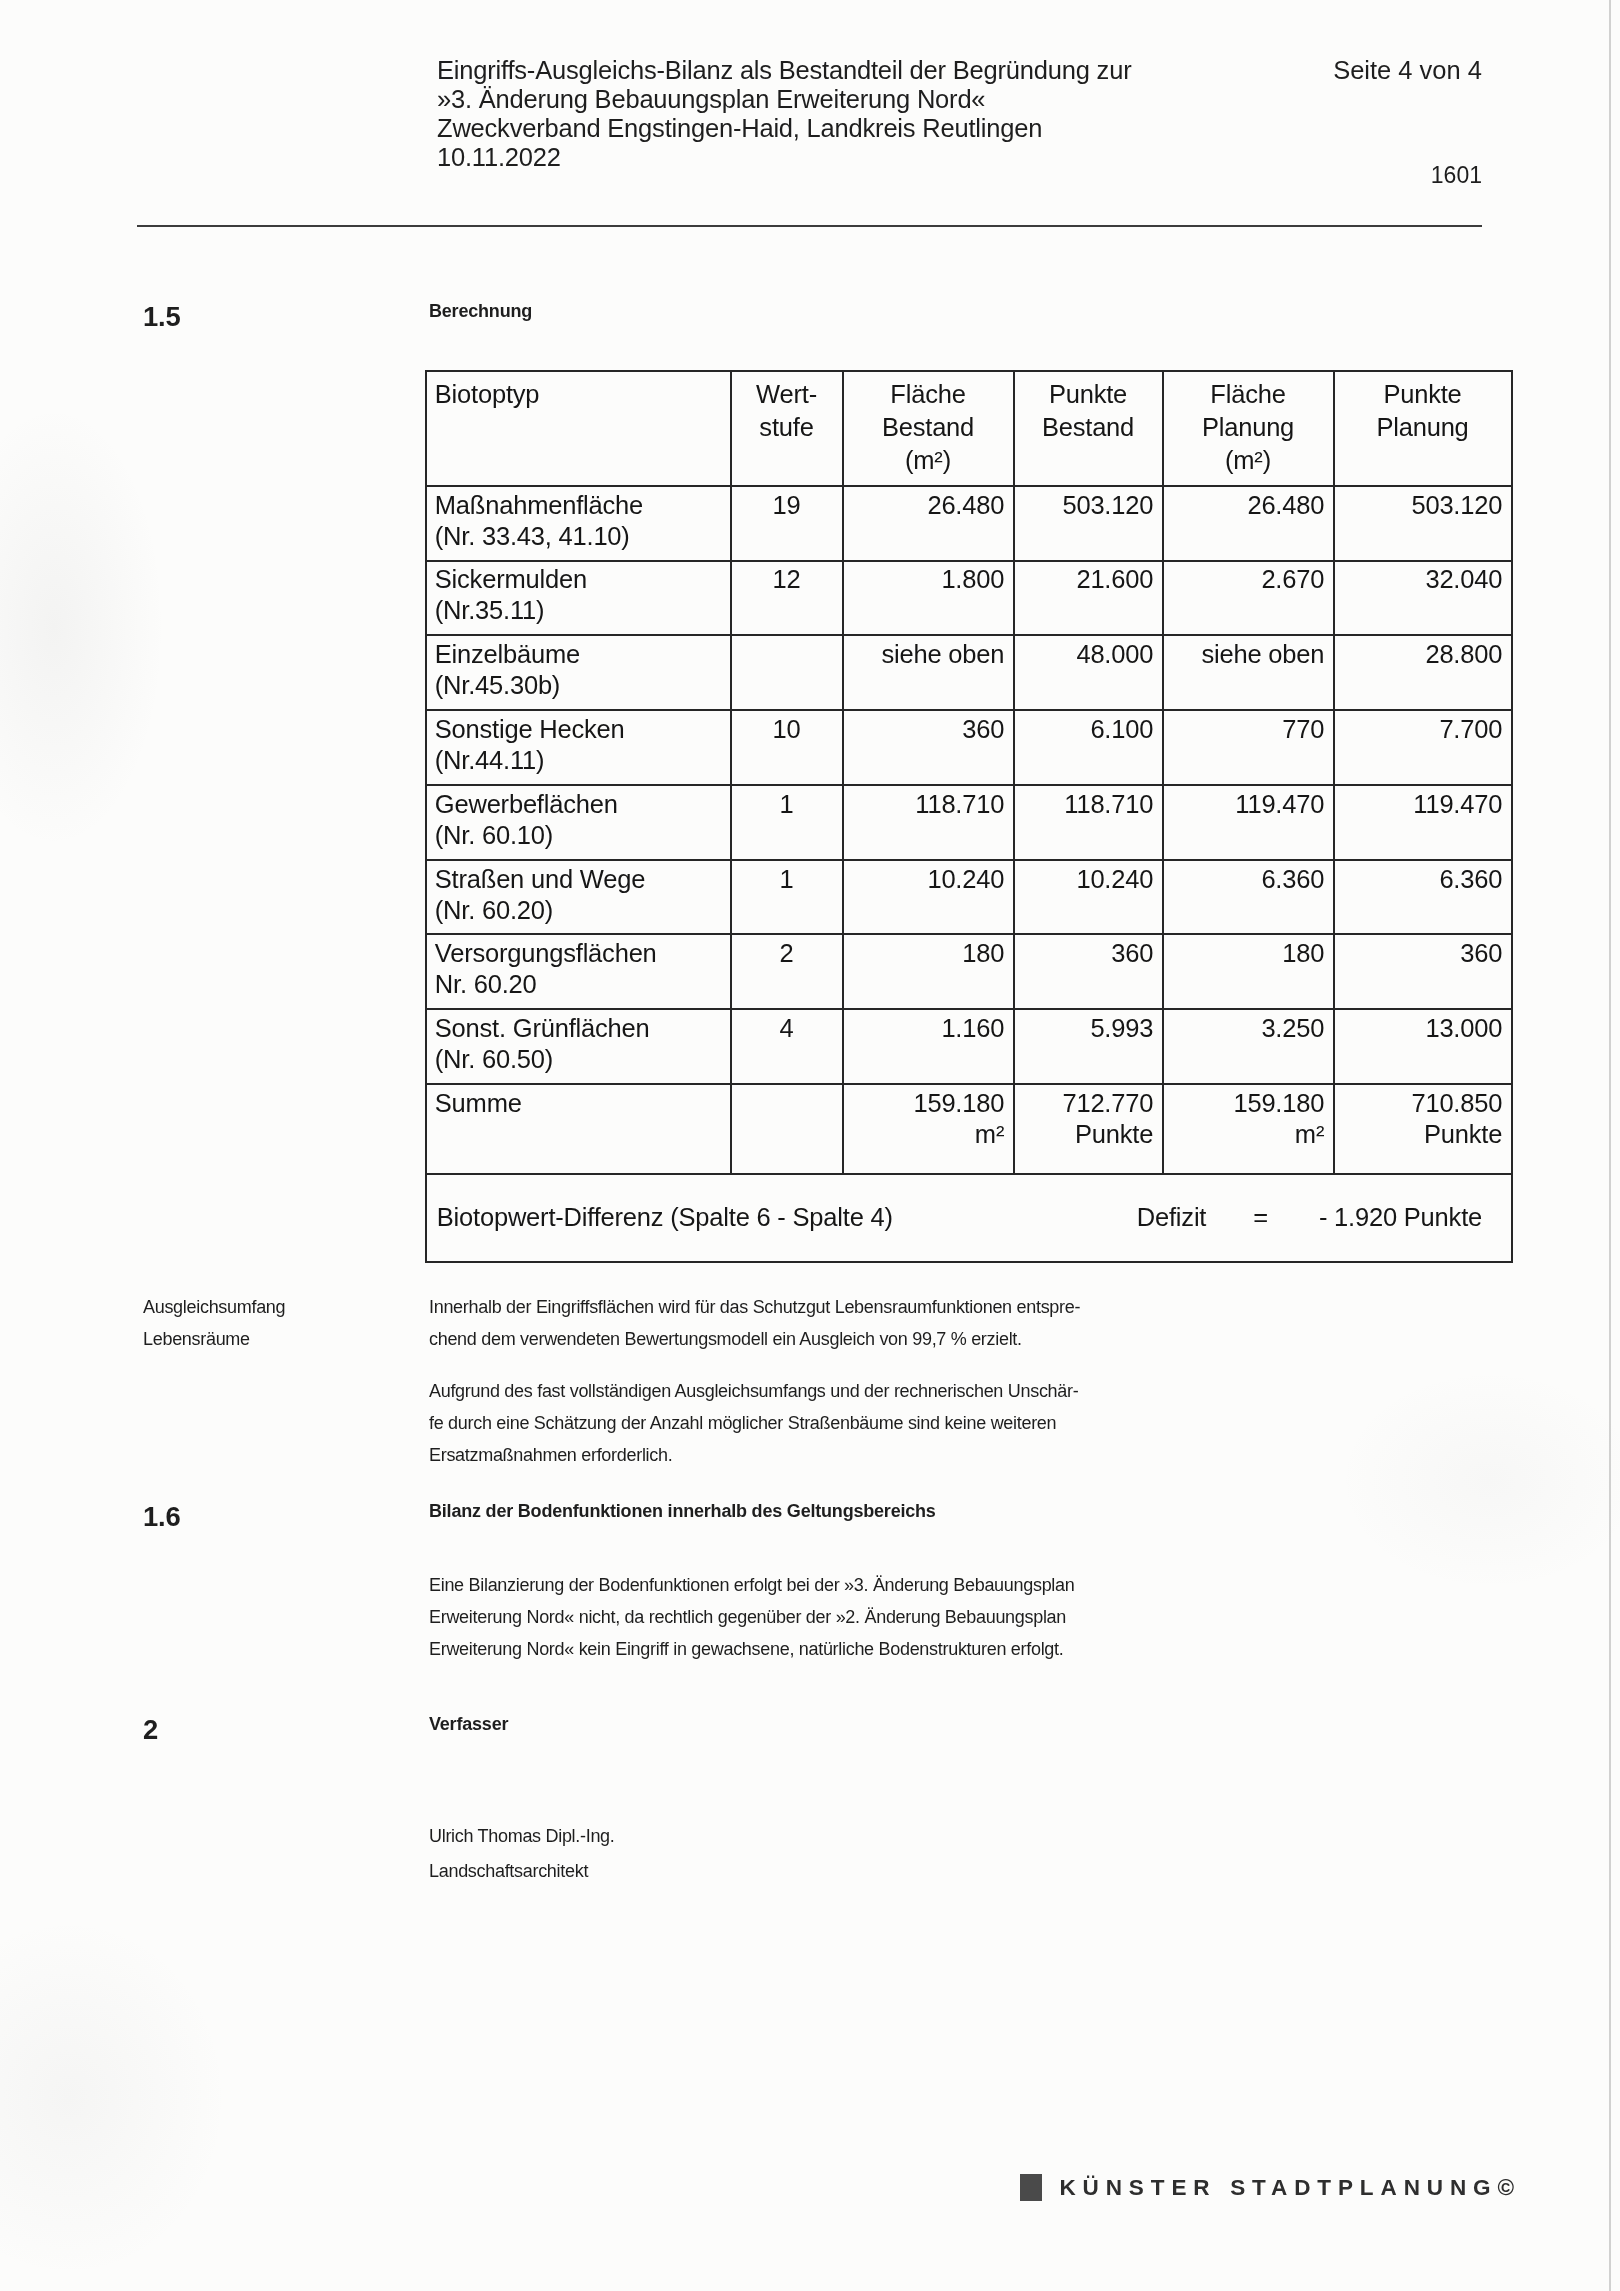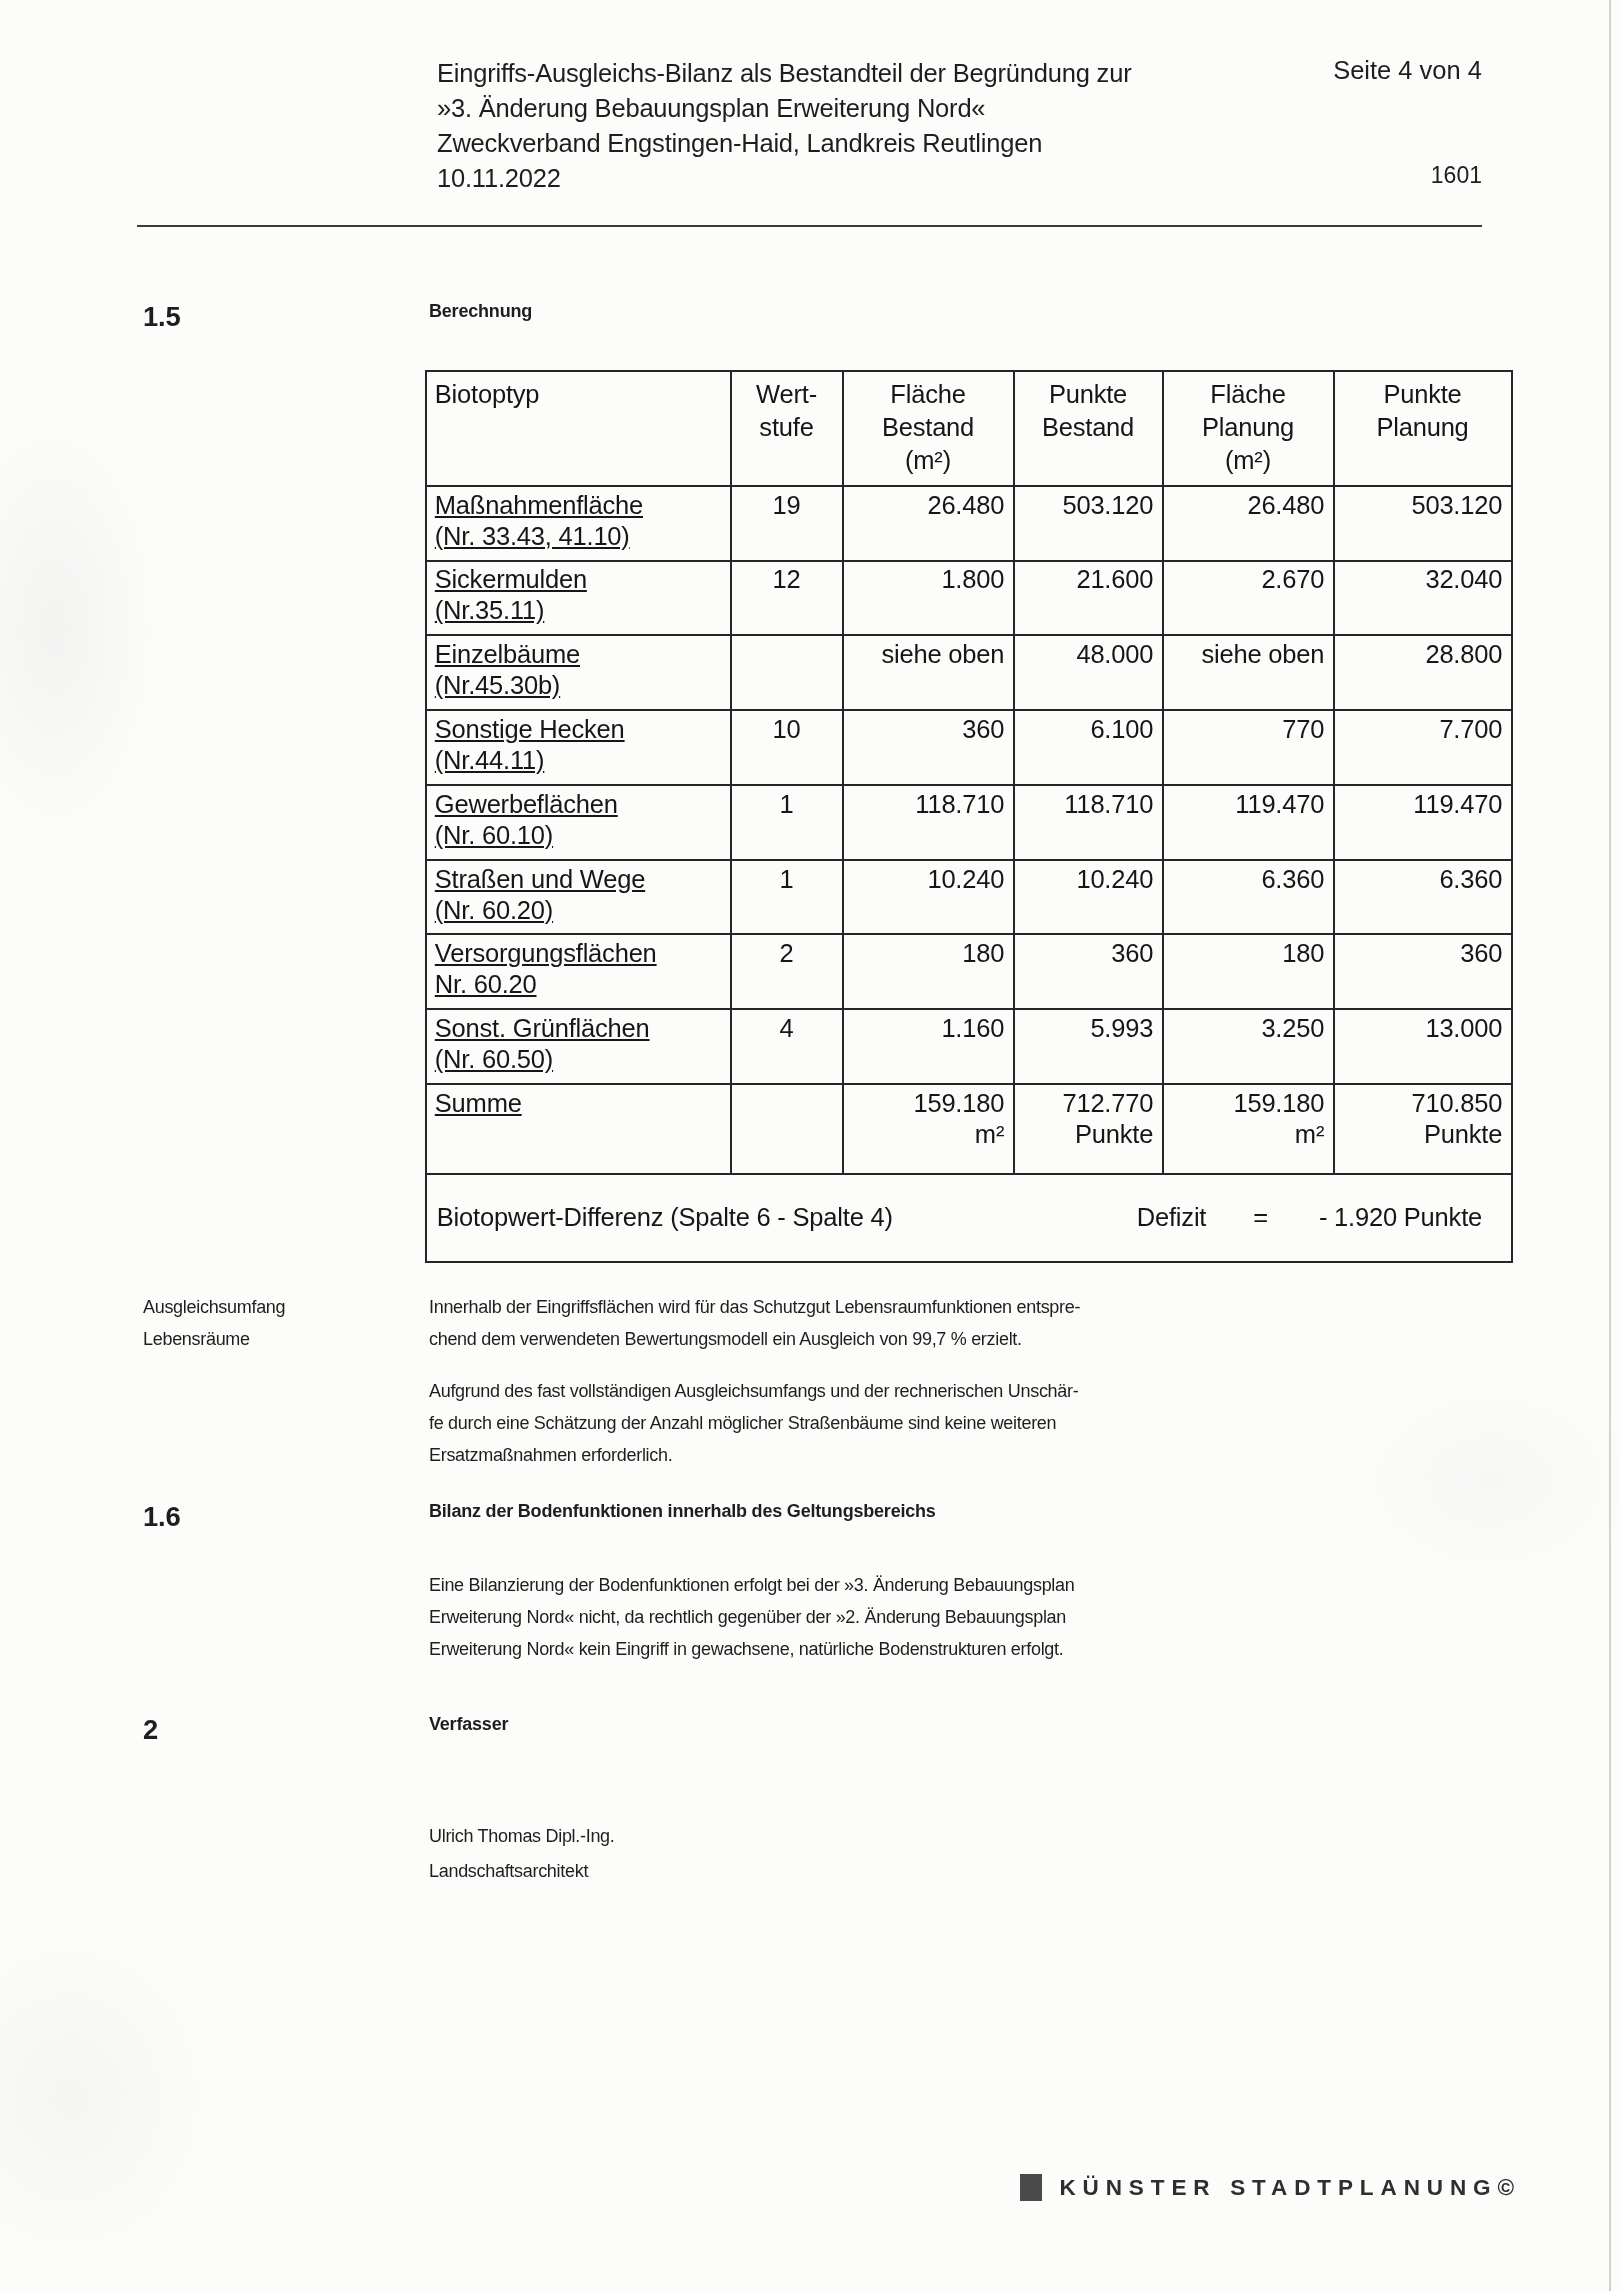--- a/index.html
+++ b/index.html
@@ -15,21 +15,21 @@
     color:#1e1e1e;
     font-family:"Liberation Sans","DejaVu Sans",sans-serif;
     overflow:hidden;
   }
   .abs{position:absolute;}
   [data-bind]{white-space:pre-line;}
 
   .scan-edge{position:absolute;top:0;right:8.8px;width:2px;height:100%;background:rgba(110,110,110,0.30);}
 
   
-  .header-block{left:437px;top:56px;font-size:25.5px;line-height:35px;letter-spacing:-0.2px;}
+  .header-block{left:437px;top:56px;font-size:25.5px;line-height:29px;letter-spacing:-0.2px;}
   .page-label{top:56px;right:138px;font-size:25.5px;}
   .doc-number{top:162px;right:138px;font-size:23px;}
   .rule{left:137px;top:225px;width:1345px;height:0;border-top:2.9px solid #3c3c3c;}
 
   
   .sec-num{left:143px;font-size:27.4px;font-weight:bold;letter-spacing:-0.2px;}
   .sec-title{left:429px;font-size:18px;font-weight:bold;letter-spacing:-0.2px;}
   .y-15{top:301px;}
   .y-16{top:1501px;}
   .y-2{top:1714px;}
@@ -53,21 +53,21 @@
     border:2px solid #262626;
     vertical-align:top;
     padding:2.9px 8.8px 2.9px 7.8px;
   }
   .btable thead th{
     height:104px;font-weight:normal;text-align:center;
     line-height:33px;padding-top:5.9px;
   }
   .btable thead th.h-label{text-align:left;}
   .btable tbody td{height:67px;line-height:31px;}
-  .btable .c-label{text-align:left;text-decoration:underline;}
+  .btable .c-label{text-align:left;}
   .btable .c-mid{text-align:center;}
   .btable .c-num{text-align:right;}
   .btable tr[data-name="summe-row"] td{height:82px;border-radius:29px;}
   .diff-cell{height:86px;padding:0 !important;}
   .diff-inner{display:flex;align-items:center;height:100%;}
   .diff-inner .d-label{margin-left:9.8px;}
   .diff-inner .d-defizit{margin-left:auto;}
   .diff-inner .d-eq{margin-left:47px;}
   .diff-inner .d-val{margin-left:51px;margin-right:29px;}
 

